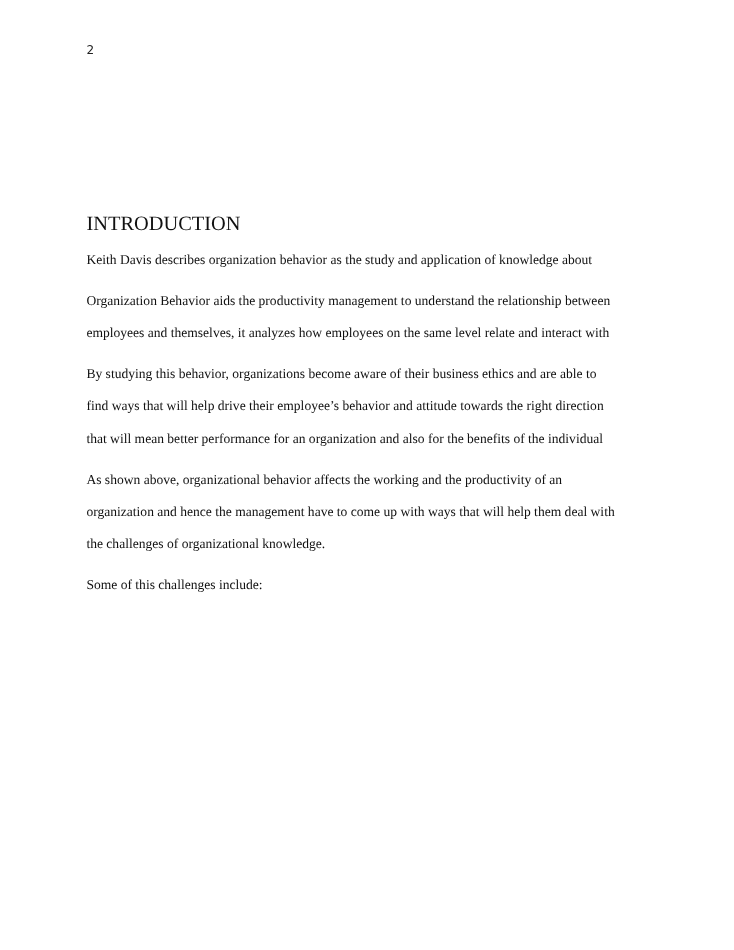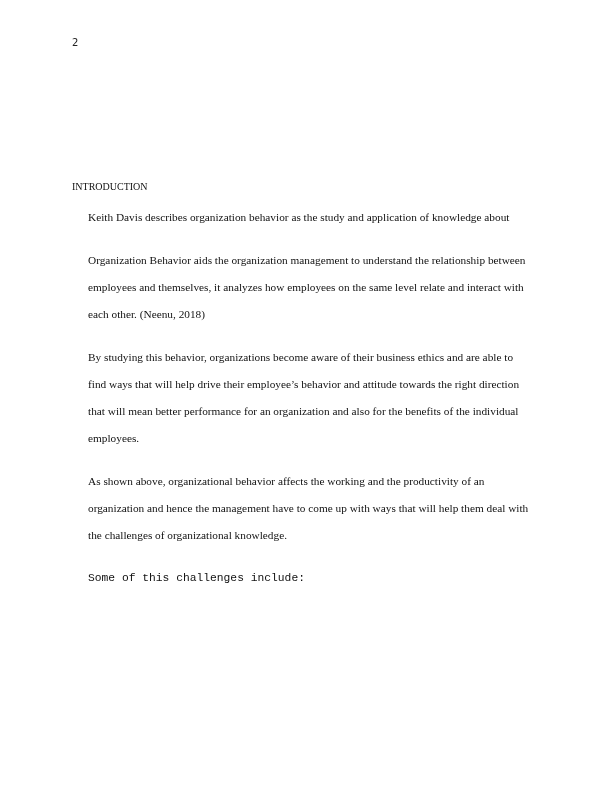--- a/index.html
+++ b/index.html
@@ -36,24 +36,24 @@
       width: 475px;
       font-family: "Liberation Serif", serif;
       font-size: 11.3px;
       color: #111;
     }
     .heading {
       margin: 0;
       height: 16px;
       line-height: 16px;
       font-weight: normal;
-      font-size: 10px;
+      font-size: 17px;
     }
     .para {
-      margin: 16px;
+      margin: 0;
       line-height: 27px;
       white-space: nowrap;
     }
     .para .line {
       display: block;
       height: 27px;
     }
   </style>
 </head>
 <body>
@@ -62,36 +62,34 @@
   <div class="page-number">2</div>
 
   <div class="body-text">
     <h1 class="heading">INTRODUCTION</h1>
 
     <p class="para" style="margin-top:9px;">
       <span class="line">Keith Davis describes organization behavior as the study and application of knowledge about</span>
     </p>
 
     <p class="para" style="margin-top:7px;">
-      <span class="line">Organization Behavior aids the organization management to understand the relationship between</span>
+      <span class="line">Organization Behavior aids the productivity management to understand the relationship between</span>
       <span class="line">employees and themselves, it analyzes how employees on the same level relate and interact with</span>
-      <span class="line">each other. (Neenu, 2018)</span>
     </p>
 
     <p class="para" style="margin-top:7px;">
       <span class="line">By studying this behavior, organizations become aware of their business ethics and are able to</span>
       <span class="line">find ways that will help drive their employee’s behavior and attitude towards the right direction</span>
       <span class="line">that will mean better performance for an organization and also for the benefits of the individual</span>
-      <span class="line">employees.</span>
     </p>
 
 
     <p class="para" style="margin-top:7px;">
       <span class="line">As shown above, organizational behavior affects the working and the productivity of an</span>
       <span class="line">organization and hence the management have to come up with ways that will help them deal with</span>
       <span class="line">the challenges of organizational knowledge.</span>
     </p>
 
-    <p class="para" style="margin-top:7px;font-family:Liberation Mono, monospace;">
+    <p class="para" style="margin-top:7px;">
       <span class="line">Some of this challenges include:</span>
     </p>
   </div>
 </div>
 
 </body></html>

